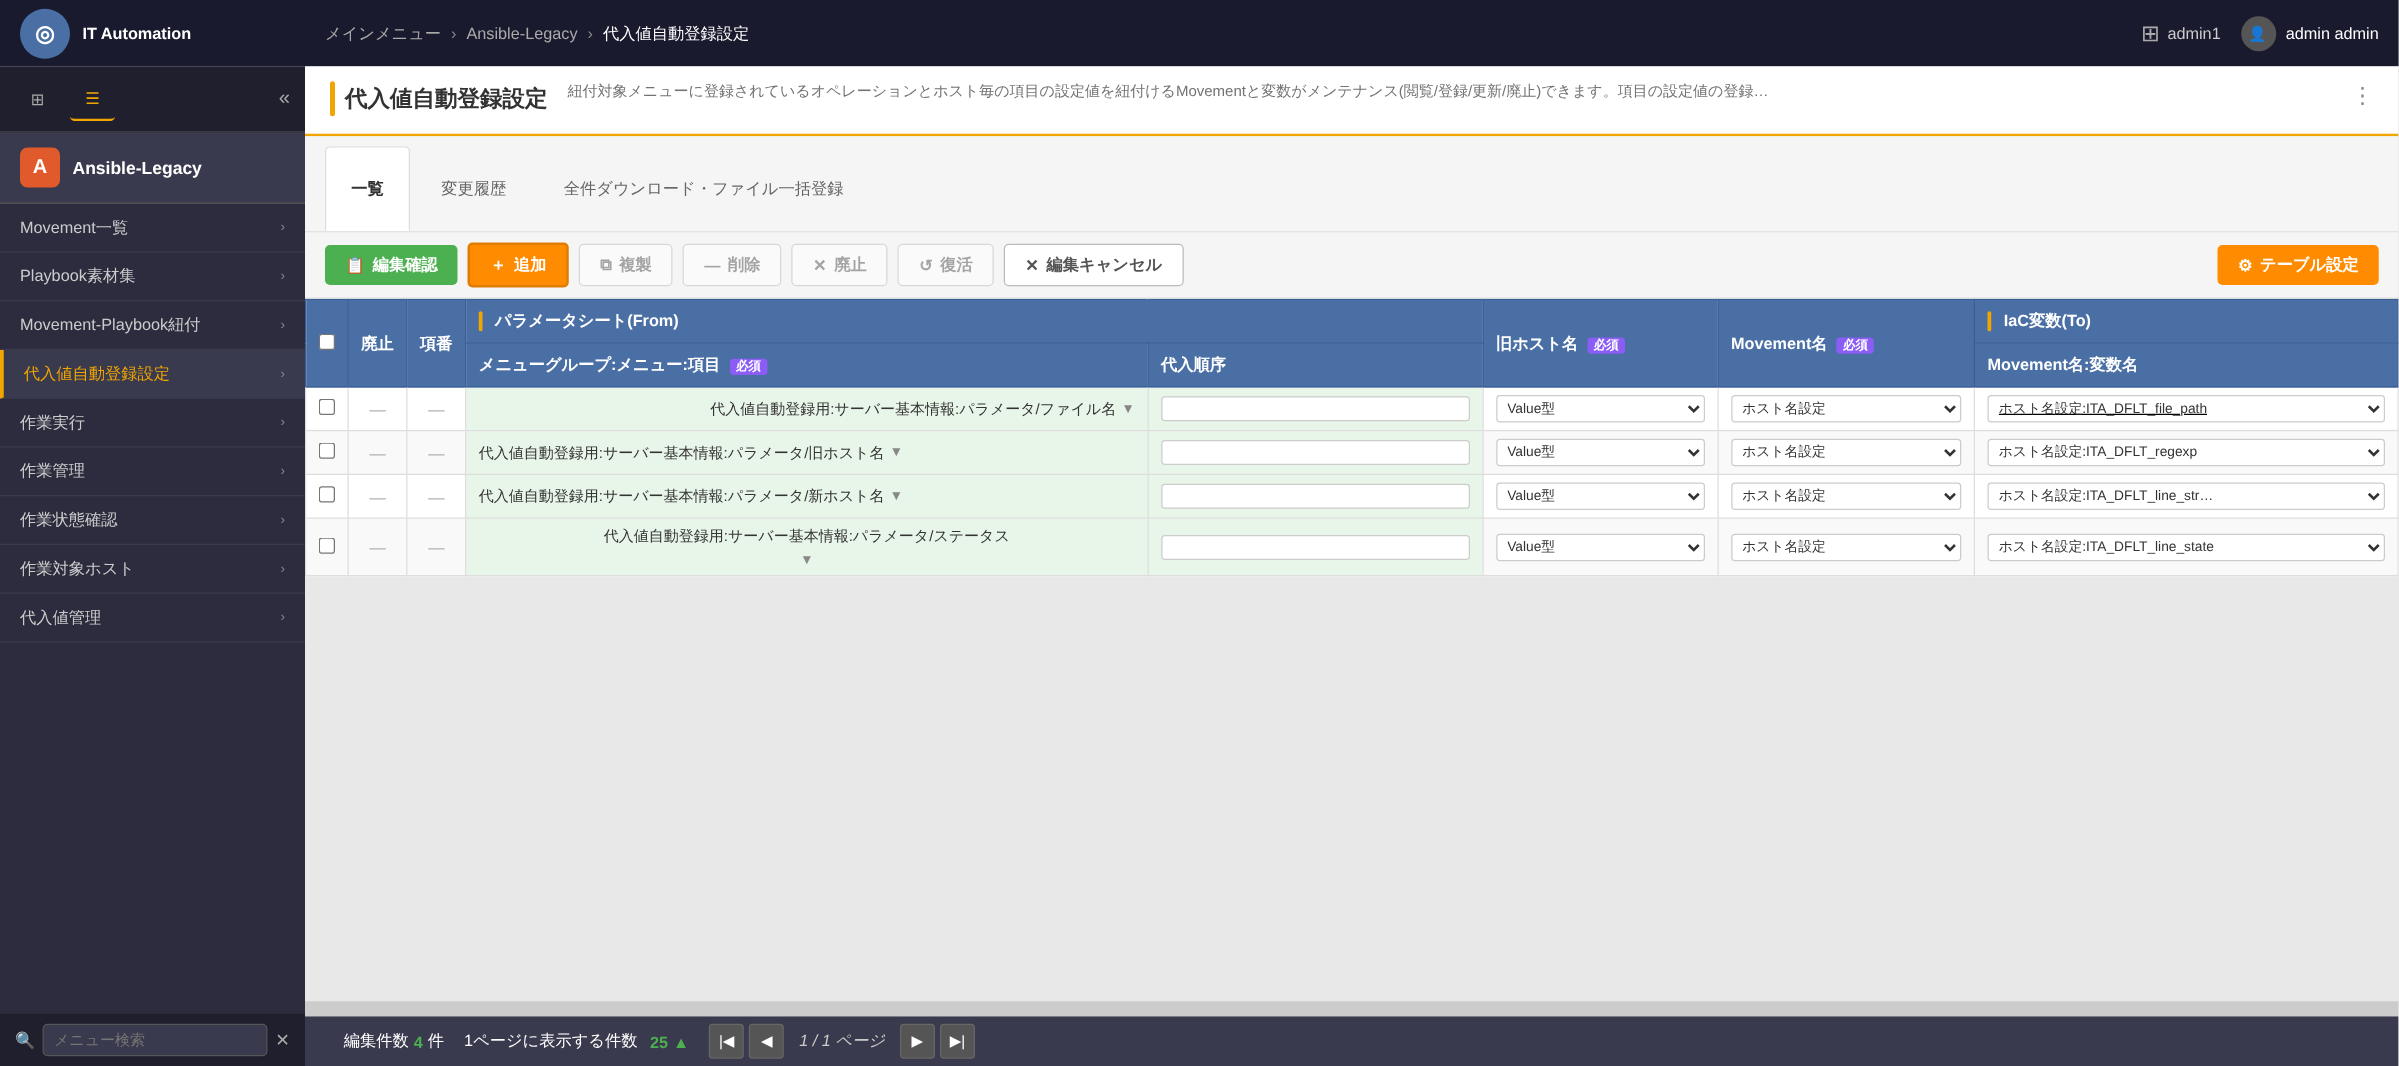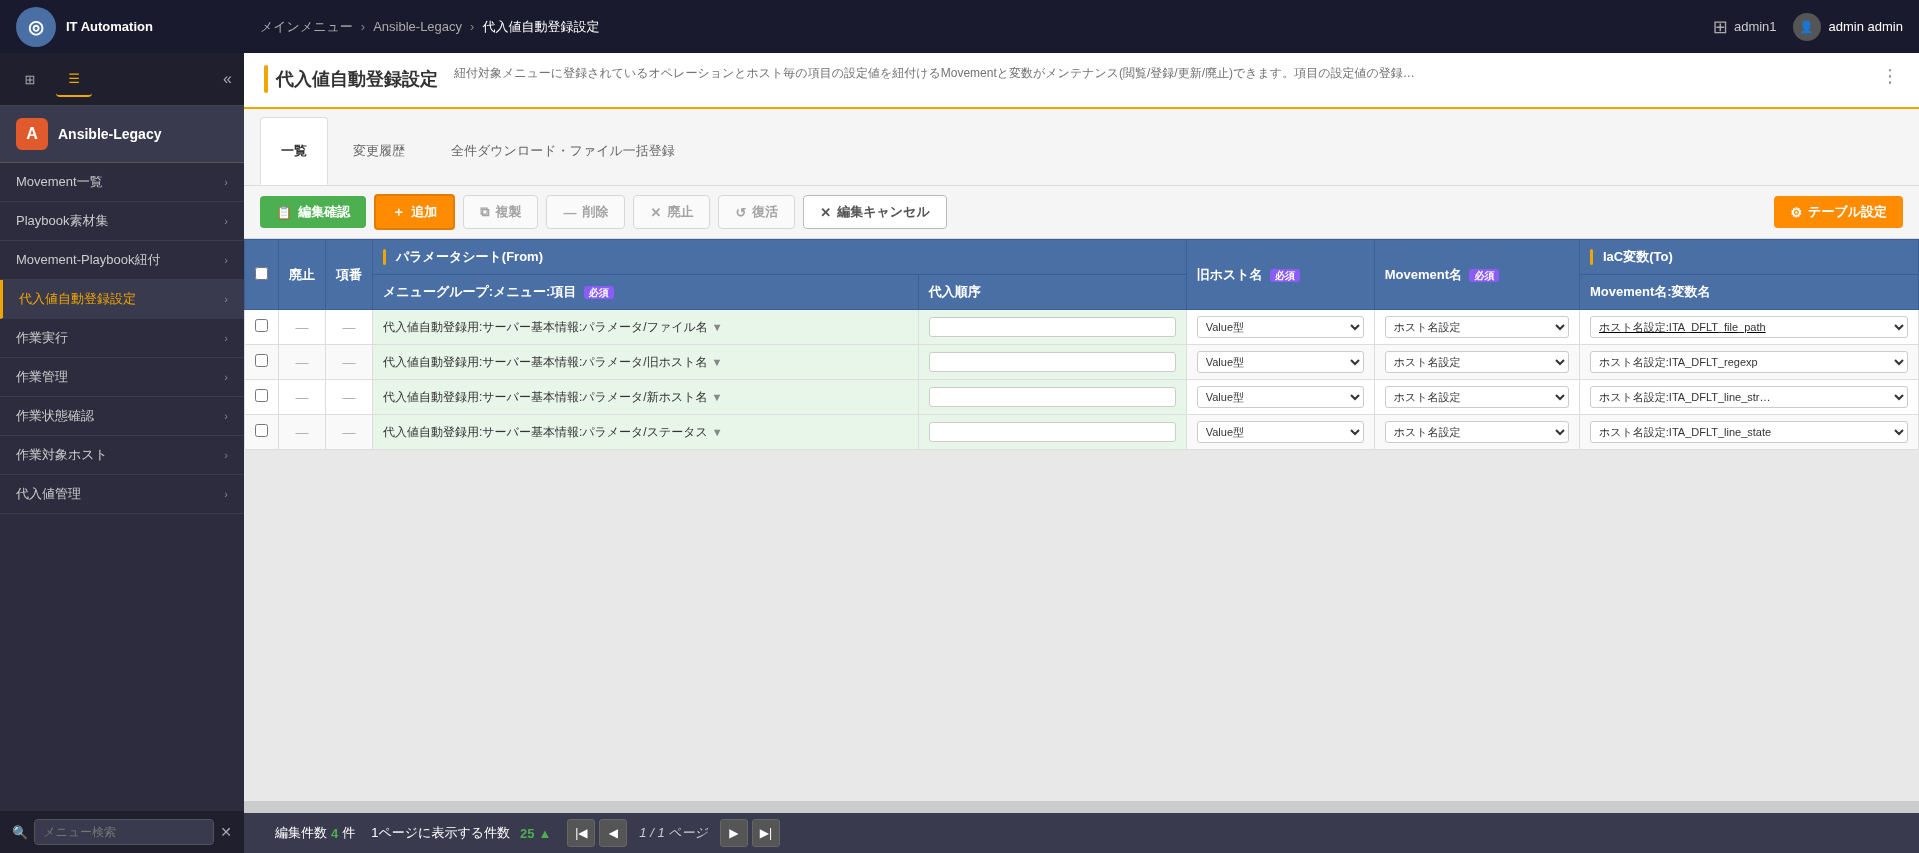--- a/index.html
+++ b/index.html
@@ -285,21 +285,21 @@
           </tr>
         </thead>
         <tbody id="table-body">
         <tr class="table-row">
     <td class="checkbox-cell">
       <input type="checkbox" style="">
     </td>
     <td class="废止-cell"><span class="dash">—</span></td>
     <td class="项番-cell"><span class="dash">—</span></td>
     <td class="green-cell">
-      <div style="display:flex; align-items:center; gap:4px;">
+      <div style="display:flex; align-items:center; gap:4px;justify-content:flex-end;">
         <span style="font-size:12px; color:#333;">代入値自動登録用:サーバー基本情報:パラメータ/ファイル名</span>
         <span style="cursor:pointer; color:#888; font-size:11px;">▼</span>
       </div>
     </td>
     <td class="green-cell">
       <input class="cell-input" type="text" value="" style="">
     </td>
     <td>
       <div style="display:flex; align-items:center; gap:2px;">
         <select class="inline-select">
@@ -399,21 +399,21 @@
       </div>
     </td>
   </tr>
             <tr class="table-row">
     <td class="checkbox-cell">
       <input type="checkbox" style="">
     </td>
     <td class="废止-cell"><span class="dash">—</span></td>
     <td class="项番-cell"><span class="dash">—</span></td>
     <td class="green-cell">
-      <div style="display:flex; align-items:center; gap:4px;">
+      <div style="display:flex; align-items:center; gap:4px;flex-direction:column;">
         <span style="font-size:12px; color:#333;">代入値自動登録用:サーバー基本情報:パラメータ/ステータス</span>
         <span style="cursor:pointer; color:#888; font-size:11px;">▼</span>
       </div>
     </td>
     <td class="green-cell">
       <input class="cell-input" type="text" value="" style="">
     </td>
     <td>
       <div style="display:flex; align-items:center; gap:2px;">
         <select class="inline-select">

